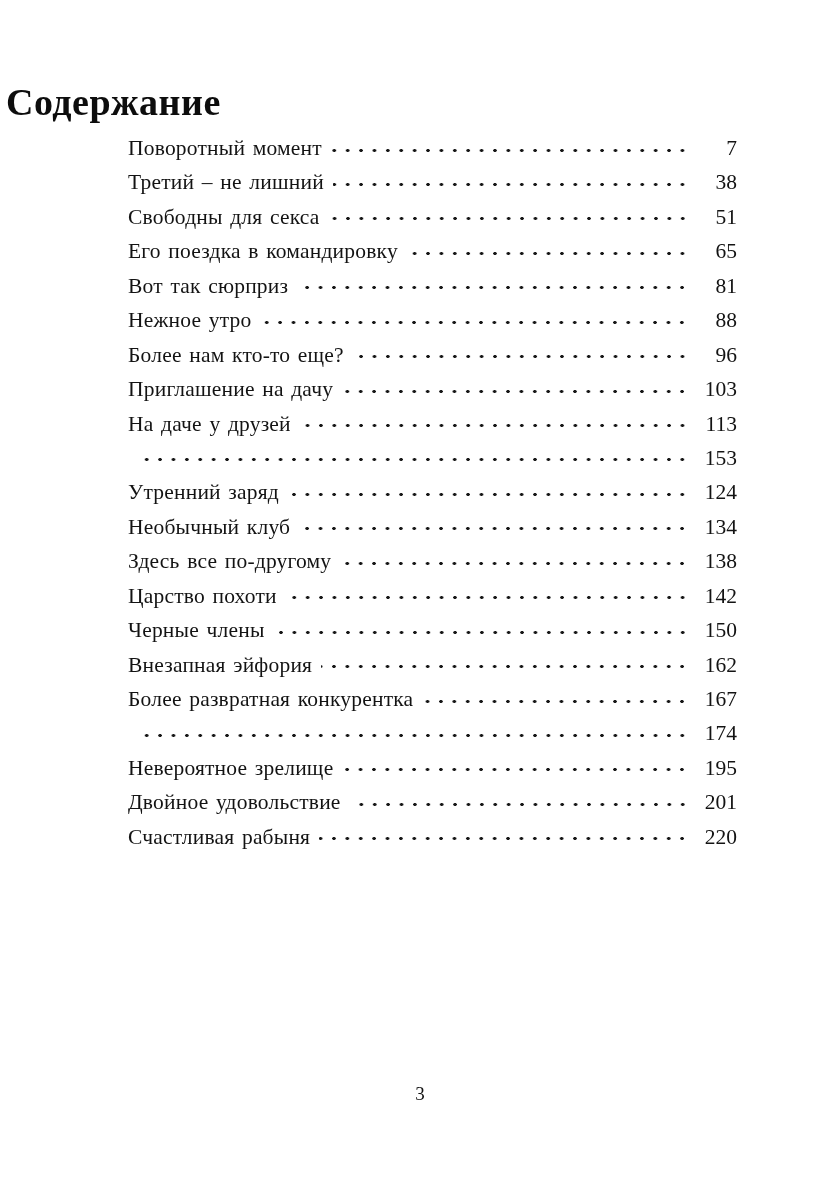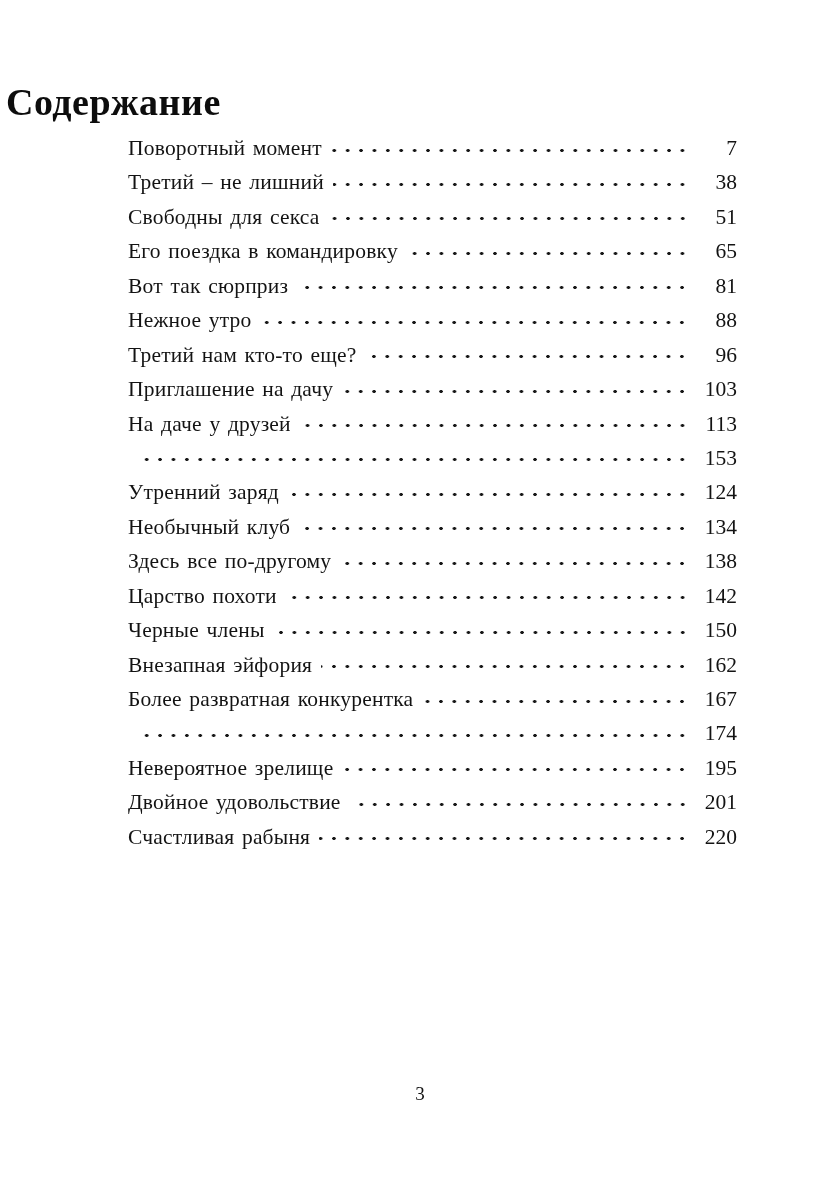--- a/index.html
+++ b/index.html
@@ -103,21 +103,21 @@
         <span class="toc-title">Вот так сюрприз</span>
         <span class="toc-leader"></span>
         <span class="toc-page">81</span>
       </div>
       <div class="toc-row">
         <span class="toc-title">Нежное утро</span>
         <span class="toc-leader"></span>
         <span class="toc-page">88</span>
       </div>
       <div class="toc-row">
-        <span class="toc-title">Третий нам кто-то еще?</span>
+        <span class="toc-title">Более нам кто-то еще?</span>
         <span class="toc-leader"></span>
         <span class="toc-page">96</span>
       </div>
       <div class="toc-row">
         <span class="toc-title">Приглашение на дачу</span>
         <span class="toc-leader"></span>
         <span class="toc-page">103</span>
       </div>
       <div class="toc-row">
         <span class="toc-title">На даче у друзей</span>

